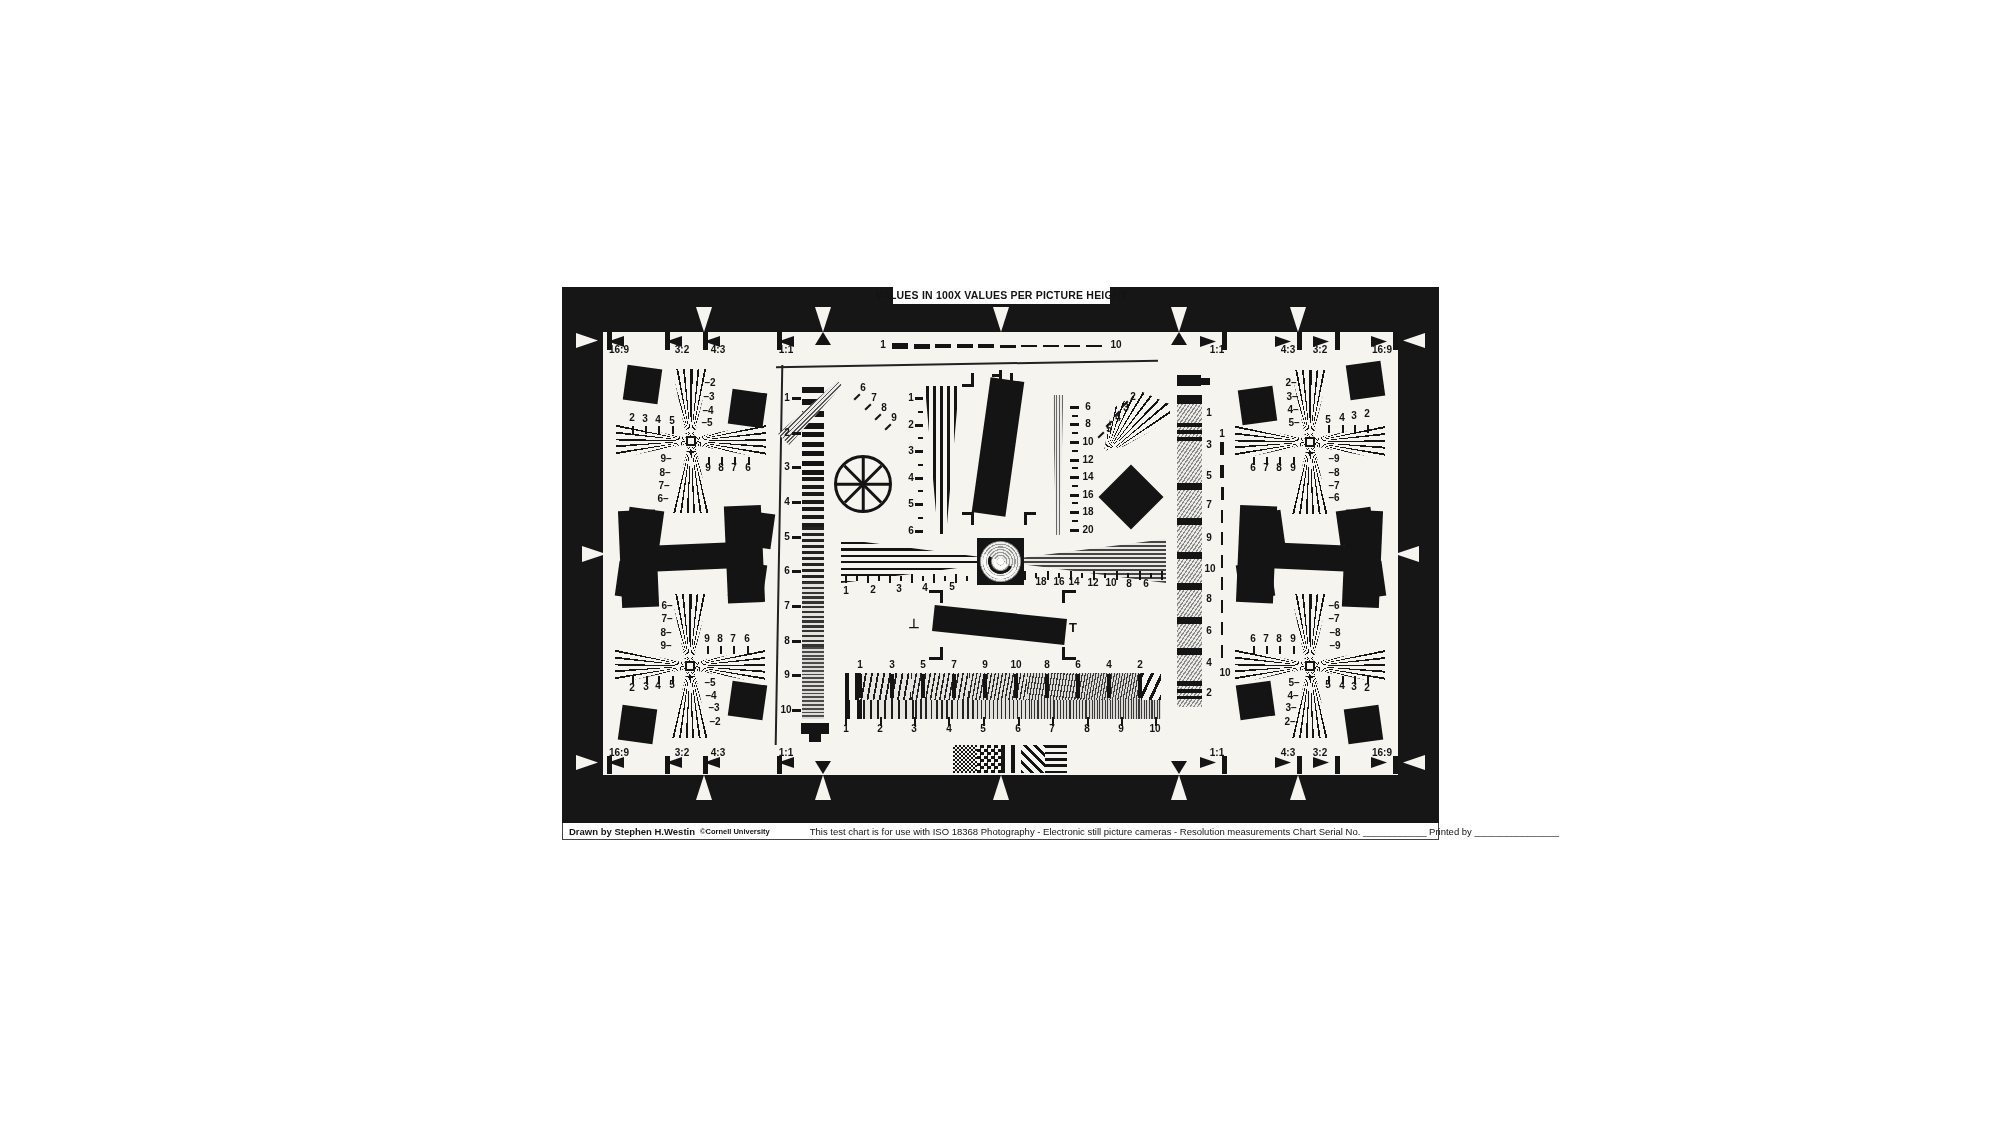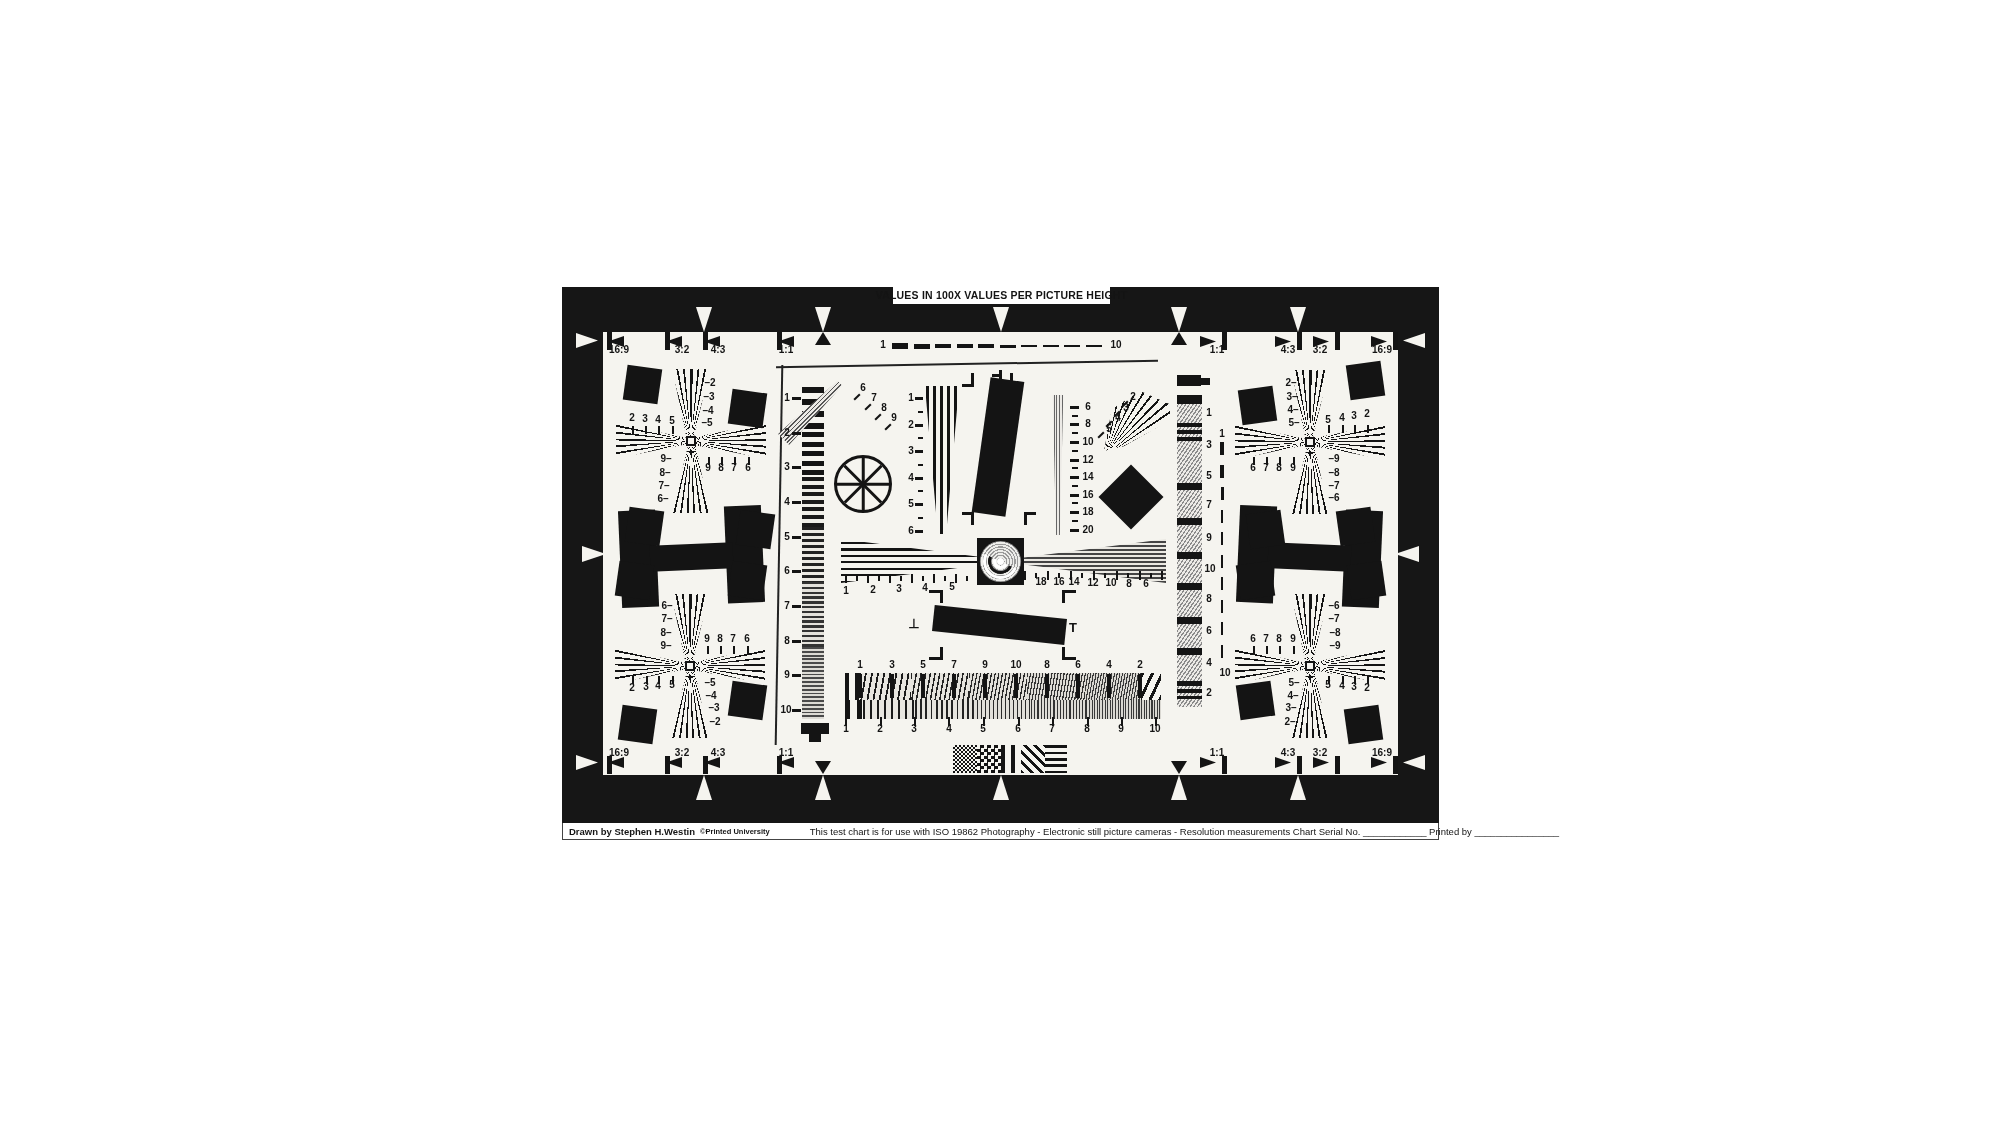--- a/index.html
+++ b/index.html
@@ -618,16 +618,16 @@
       <div class="dash" style="left: 658.85px; top: 245px; width: 2.3px; height: 13px;"></div>
       <div class="dash" style="left: 659px; top: 267.5px; width: 2px; height: 13px;"></div>
       <div class="dash" style="left: 659.1px; top: 290px; width: 1.8px; height: 13px;"></div>
       <div class="dash" style="left: 659.25px; top: 312.5px; width: 1.5px; height: 13px;"></div>
       <div class="dash" style="left: 659.35px; top: 335px; width: 1.3px; height: 13px;"></div>
       <div class="dash" style="left: 659.45px; top: 357.5px; width: 1.1px; height: 13px;"></div>
     </div>
 
   <div id="footer">
     <span class="fl">Drawn by Stephen H.Westin</span>
-    <span class="fc">©Printed University</span>
-    <span class="fr">This test chart is for use with ISO 19862 Photography - Electronic still picture cameras - Resolution measurements Chart Serial No. ____________ Printed by ________________</span>
+    <span class="fc">©Cornell University</span>
+    <span class="fr">This test chart is for use with ISO 18368 Photography - Electronic still picture cameras - Resolution measurements Chart Serial No. ____________ Printed by ________________</span>
   </div>
 </div>
 
 </body></html>

